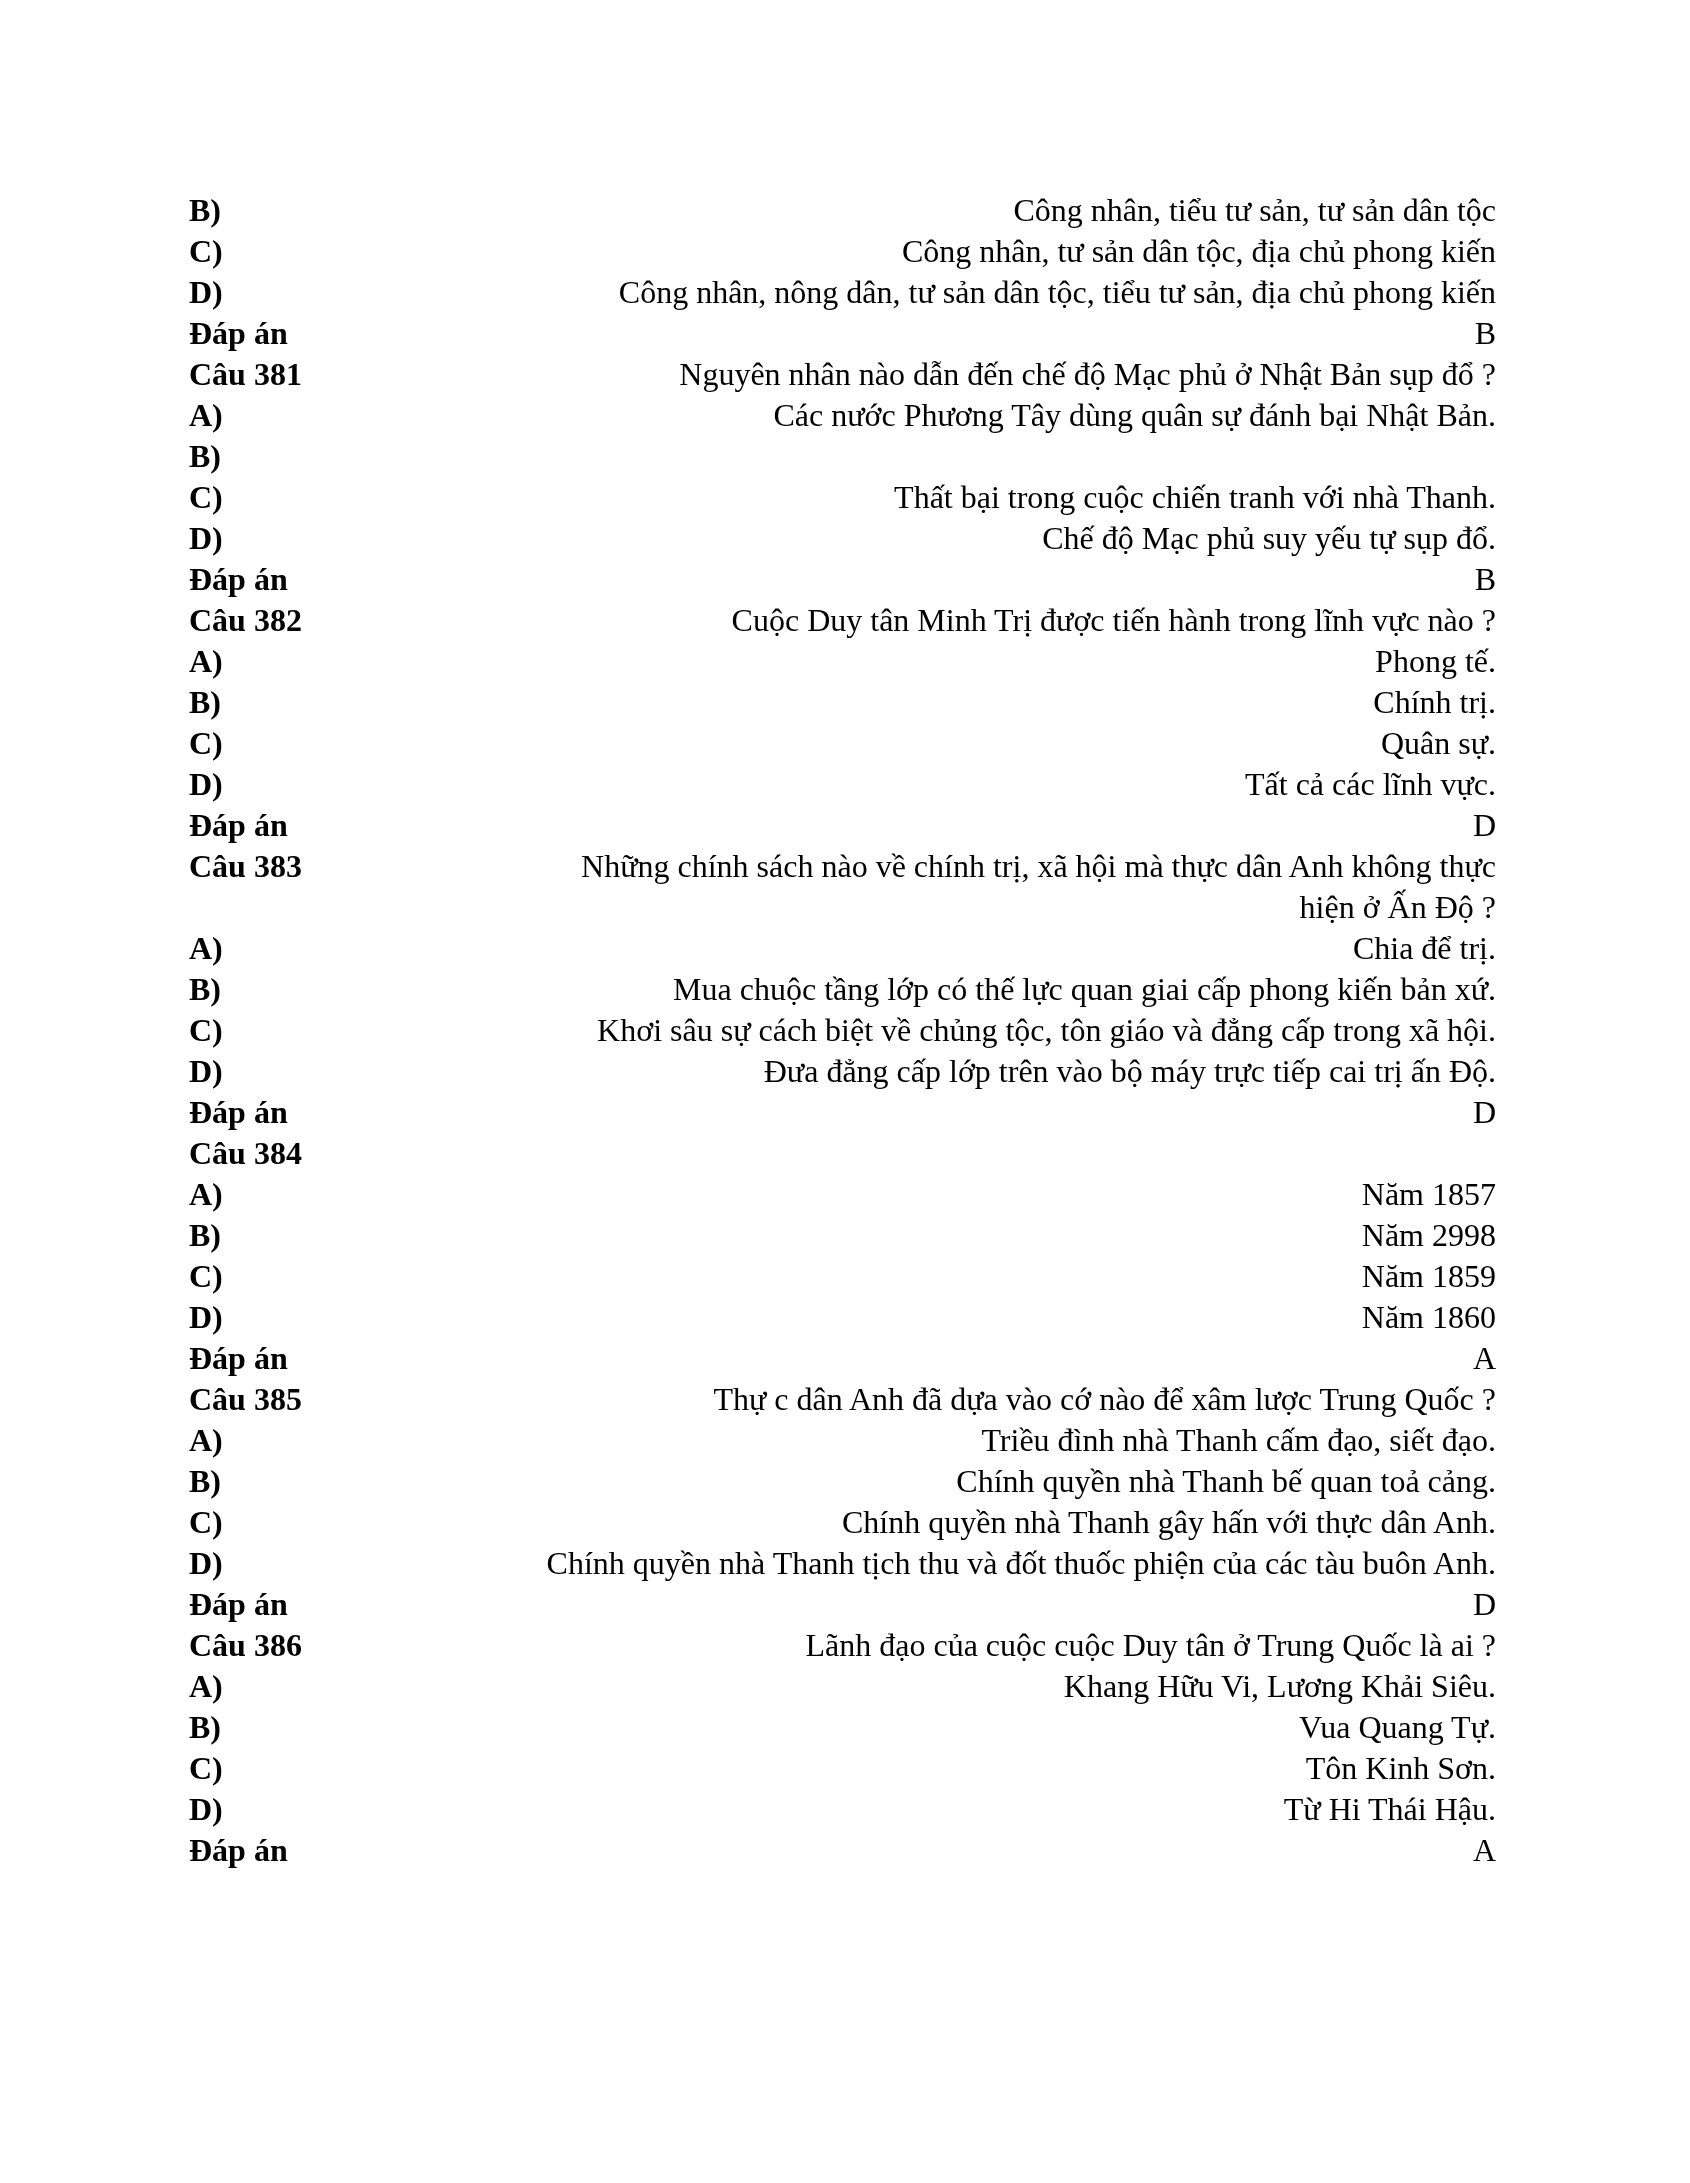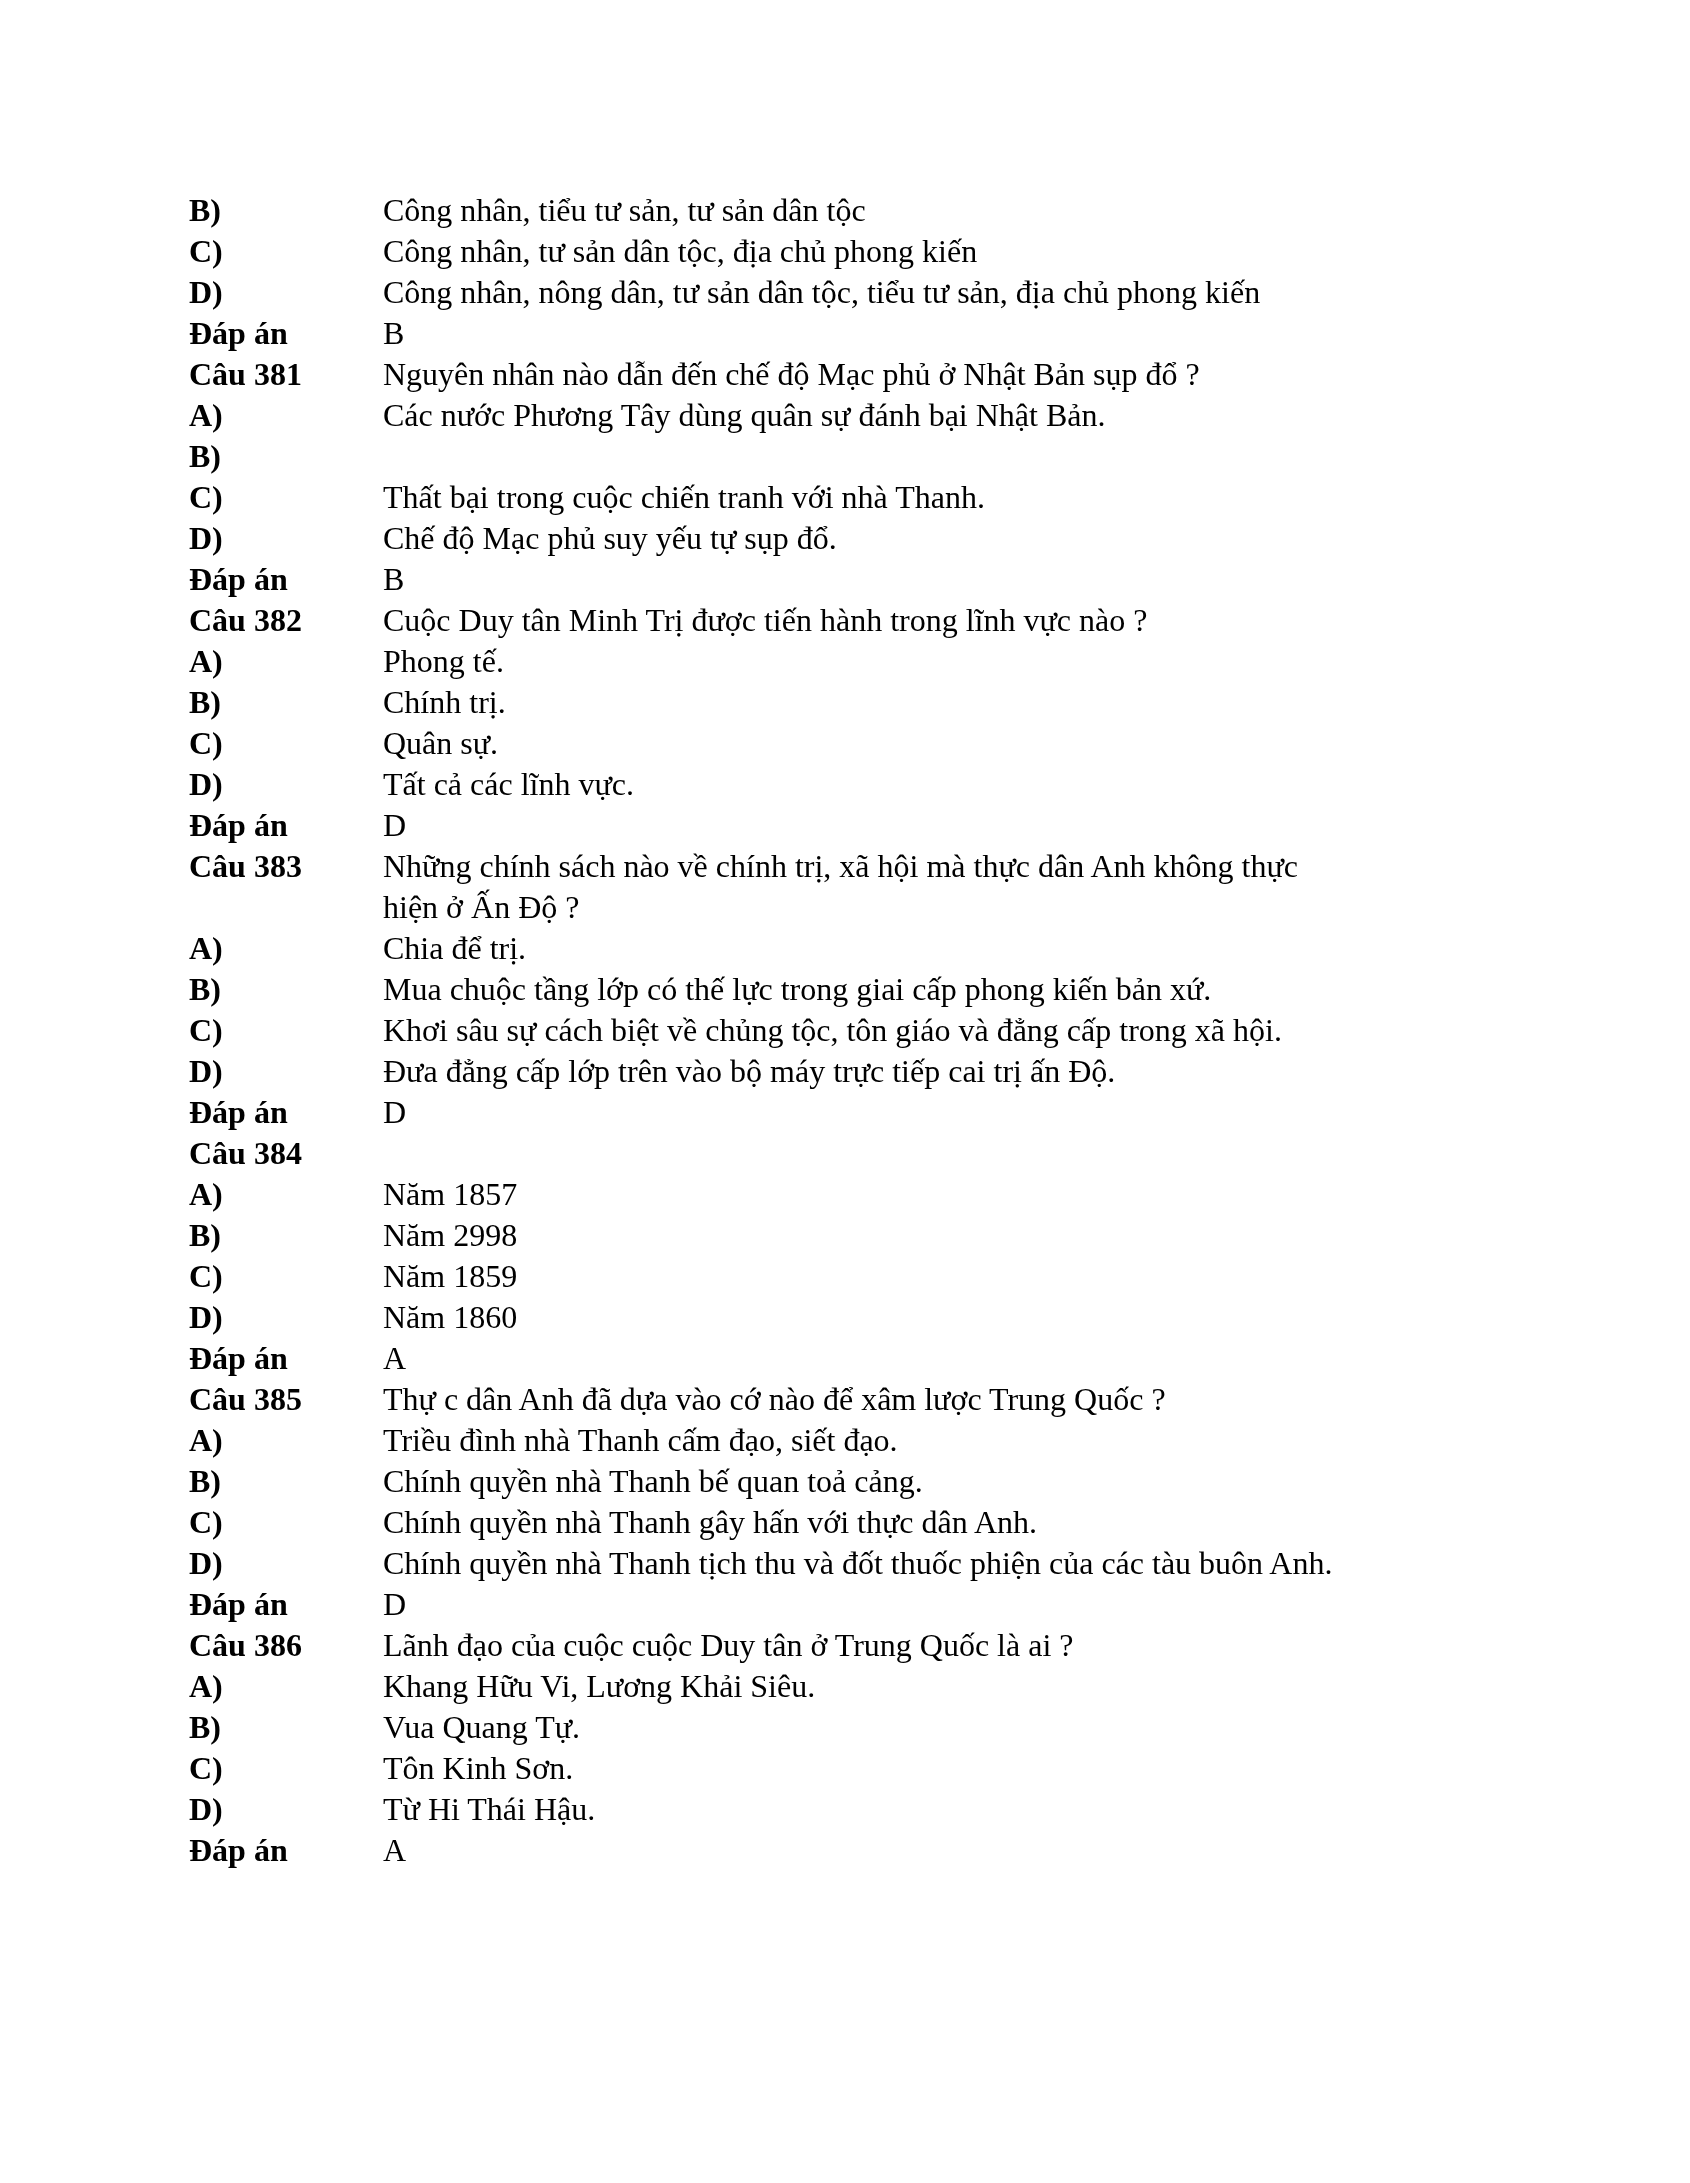--- a/index.html
+++ b/index.html
@@ -29,20 +29,21 @@
     width: 194px;
     flex: 0 0 194px;
     font-weight: bold;
     white-space: nowrap;
   }
   .content {
     width: 1113px;
     flex: 0 0 1113px;
     white-space: pre-wrap;
     font-weight: normal;
+    text-align: right;
   }
 </style>
 </head>
 <body>
 
 <div class="page" id="page">
   <div class="row">
     <div class="label">B)</div>
     <div class="content">Công nhân, tiểu tư sản, tư sản dân tộc</div>
   </div>
@@ -127,21 +128,21 @@
 hiện ở Ấn Độ ?</div>
   </div>
 
   <div class="row">
     <div class="label">A)</div>
     <div class="content">Chia để trị.</div>
   </div>
 
   <div class="row">
     <div class="label">B)</div>
-    <div class="content">Mua chuộc tầng lớp có thế lực trong giai cấp phong kiến bản xứ.</div>
+    <div class="content">Mua chuộc tầng lớp có thế lực quan giai cấp phong kiến bản xứ.</div>
   </div>
 
   <div class="row">
     <div class="label">C)</div>
     <div class="content">Khơi sâu sự cách biệt về chủng tộc, tôn giáo và đẳng cấp trong xã hội.</div>
   </div>
 
   <div class="row">
     <div class="label">D)</div>
     <div class="content">Đưa đẳng cấp lớp trên vào bộ máy trực tiếp cai trị ấn Độ.</div>

